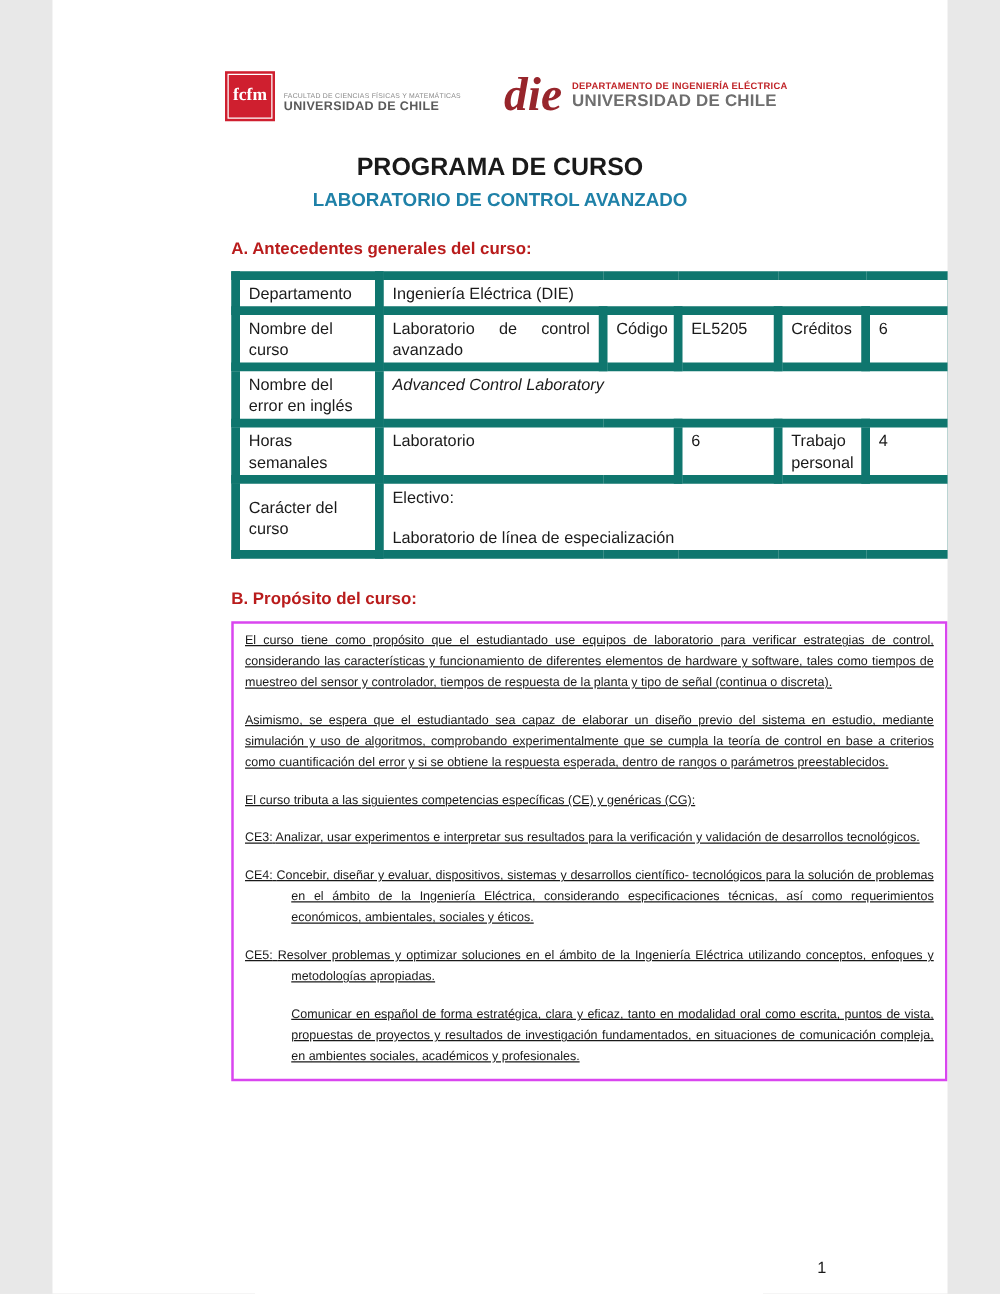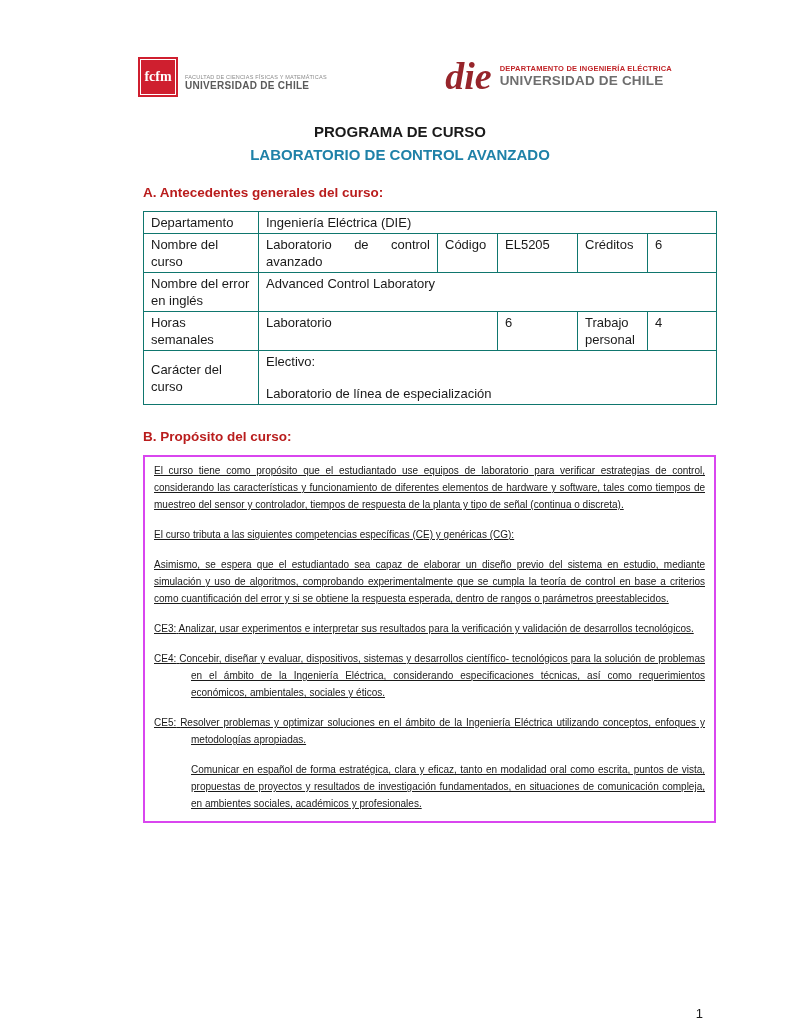--- a/index.html
+++ b/index.html
@@ -1,21 +1,21 @@
 <!DOCTYPE html>
 <html style="--accent: #1F81A8;"><head>
 <meta charset="utf-8">
 <style>
   * { margin: 0; padding: 0; box-sizing: border-box; }
   html, body { background: #e8e8e8; }
   body { font-family: "Liberation Sans", sans-serif; color: #1a1a1a; }
 
   .page {
     position: relative;
-    width: 800px;
+    width: 716px;
     height: 1035px;
     margin: 0 auto;
     background: #ffffff;
     overflow: hidden;
   }
 
   
   .logos {
     display: flex;
     justify-content: space-between;
@@ -41,40 +41,40 @@
     font-family: "Liberation Serif", serif;
     font-style: italic; font-weight: bold;
     font-size: 38px; line-height: 0.9;
     color: #97252b;
   }
   .die-dept { font-size: 7.5px; color: #c02428; font-weight: bold; letter-spacing: 0.2px; white-space: nowrap; }
   .die-univ { font-size: 13.5px; color: #6e6e6e; font-weight: bold; letter-spacing: 0.2px; white-space: nowrap; }
 
   
   .title-block { text-align: center; margin-top: 26px; }
-  .title-main { font-size: 15px; font-weight: bold; color: #1a1a1a; }
+  .title-main { font-size: 20px; font-weight: bold; color: #1a1a1a; }
   .title-course { font-size: 15px; font-weight: bold; color: var(--accent, #1F81A8); margin-top: 6px; }
 
   
   .content { margin: 0 84px 0 143px; }
   .section-heading { font-size: 13.5px; font-weight: bold; margin: 22px 0 11px; color: #b91c1c; }
 
   
   table.info { border-collapse: collapse; width: 573px; table-layout: fixed; }
   table.info td {
-    border: 1px solid #0f766e;
+    border: 7px solid #0f766e;
     padding: 2px 7px;
     font-size: 13px;
     line-height: 17px;
     vertical-align: top;
     overflow: hidden;
   }
   table.info td.lbl { vertical-align: middle; }
   td.justify { text-align: justify; }
-  .italic { }
+  .italic { font-style: italic; }
   .caracter-line2 { margin-top: 15px; }
   tr.req-row td { height: 30px; }
 
   
   .purpose {
     border: 2px solid #d946ef;
     width: 573px;
     padding: 5px 9px 9px 9px;
     font-size: 10px;
     line-height: 17px;
@@ -165,22 +165,22 @@
           <div class="caracter-line2">Laboratorio de línea de especialización</div>
         </td>
       </tr>
     </tbody>
       </table>
 
     <div class="section-heading" style="margin-top:24px;">B. Propósito del curso:</div>
 
     <div class="purpose">
       <p>El curso tiene como propósito que el estudiantado use equipos de laboratorio para verificar estrategias de control, considerando las características y funcionamiento de diferentes elementos de hardware y software, tales como tiempos de muestreo del sensor y controlador, tiempos de respuesta de la planta y tipo de señal (continua o discreta).</p>
+      <p>Asimismo, se espera que el estudiantado sea capaz de elaborar un diseño previo del sistema en estudio, mediante simulación y uso de algoritmos, comprobando experimentalmente que se cumpla la teoría de control en base a criterios como cuantificación del error y si se obtiene la respuesta esperada, dentro de rangos o parámetros preestablecidos.</p>
       <p>El curso tributa a las siguientes competencias específicas (CE) y genéricas (CG):</p>
-      <p>Asimismo, se espera que el estudiantado sea capaz de elaborar un diseño previo del sistema en estudio, mediante simulación y uso de algoritmos, comprobando experimentalmente que se cumpla la teoría de control en base a criterios como cuantificación del error y si se obtiene la respuesta esperada, dentro de rangos o parámetros preestablecidos.</p>
 
       <p class="comp">
         <span>CE3:</span>
         <span>Analizar, usar experimentos e interpretar sus resultados para la verificación y validación de desarrollos tecnológicos.</span>
       </p>
       <p class="comp">
         <span>CE4:</span>
         <span>Concebir, diseñar y evaluar, dispositivos, sistemas y desarrollos científico- tecnológicos para la solución de problemas en el ámbito de la Ingeniería Eléctrica, considerando especificaciones técnicas, así como requerimientos económicos, ambientales, sociales y éticos.</span>
       </p>
       <p class="comp">

